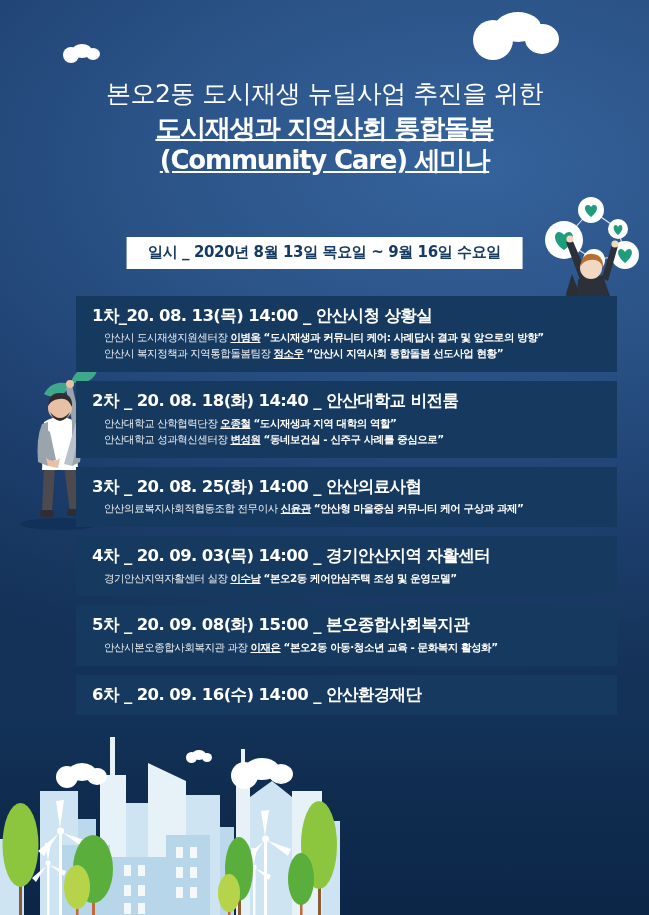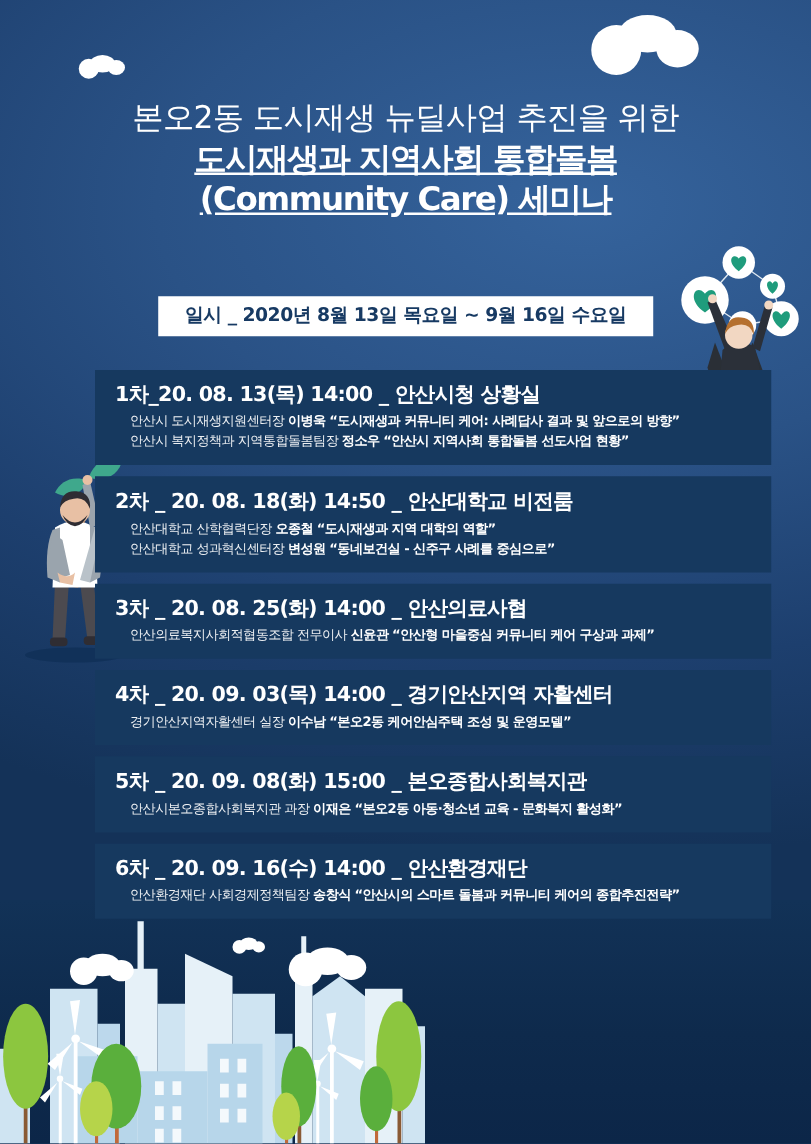--- a/index.html
+++ b/index.html
@@ -101,21 +101,21 @@
   }
   .speaker-list { margin-top: 4px; }
   .speaker {
     color: #ffffff;
     font-size: 10.5px;
     letter-spacing: -0.45px;
     line-height: 1.52;
     white-space: nowrap;
   }
   .speaker .affil { font-weight: 400; opacity: .92; margin-left: 12px; }
-  .speaker .person { font-weight: bold; }
+  .speaker .person { font-weight: bold; text-decoration: underline; }
   .speaker .topic { font-weight: bold; }
 
   
   .fig-left { position: absolute; left: 14px; top: 352px; width: 96px; height: 185px; }
   .fig-right { position: absolute; left: 528px; top: 182px; width: 118px; height: 142px; }
 
   
   .city { position: absolute; left: 0; bottom: 0; width: 340px; height: 180px; }
 
   
@@ -237,21 +237,21 @@
         </div>
         <div class="speaker">
           <span class="affil">안산시 복지정책과 지역통합돌봄팀장</span>
           <span class="person">정소우</span>
           <span class="topic">“안산시 지역사회 통합돌봄 선도사업 현황”</span>
         </div>
       </div>
     </div>
 
     <div class="session">
-      <div class="session-title">2차 _ 20. 08. 18(화) 14:50 _ 안산대학교 비전룸</div>
+      <div class="session-title">2차 _ 20. 08. 18(화) 14:40 _ 안산대학교 비전룸</div>
       <div class="speaker-list">
         <div class="speaker">
           <span class="affil">안산대학교 산학협력단장</span>
           <span class="person">오종철</span>
           <span class="topic">“도시재생과 지역 대학의 역할”</span>
         </div>
         <div class="speaker">
           <span class="affil">안산대학교 성과혁신센터장</span>
           <span class="person">변성원</span>
           <span class="topic">“동네보건실 - 신주구 사례를 중심으로”</span>
@@ -287,27 +287,20 @@
         <div class="speaker">
           <span class="affil">안산시본오종합사회복지관 과장</span>
           <span class="person">이재은</span>
           <span class="topic">“본오2동 아동·청소년 교육 - 문화복지 활성화”</span>
         </div>
       </div>
     </div>
 
     <div class="session">
       <div class="session-title">6차 _ 20. 09. 16(수) 14:00 _ 안산환경재단</div>
-      <div class="speaker-list">
-        <div class="speaker">
-          <span class="affil">안산환경재단 사회경제정책팀장</span>
-          <span class="person">송창식</span>
-          <span class="topic">“안산시의 스마트 돌봄과 커뮤니티 케어의 종합추진전략”</span>
-        </div>
-      </div>
     </div>
 
   </div>
 
   <svg class="city" viewBox="0 0 340 180">
     <g>
       <rect x="0" y="104" width="24" height="76" fill="#cfe4f2"></rect>
       <rect x="40" y="56" width="38" height="124" fill="#cfe4f2"></rect>
       <rect x="78" y="84" width="18" height="96" fill="#bcd8ec"></rect>
       <rect x="100" y="40" width="26" height="140" fill="#e6f1f8"></rect>

